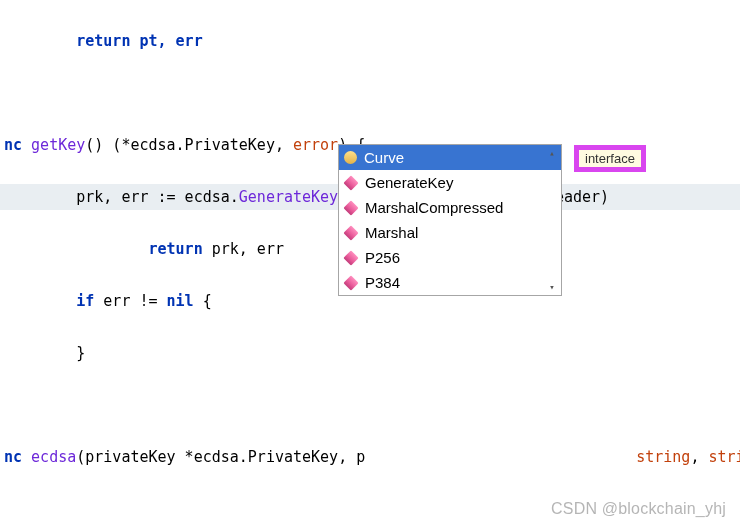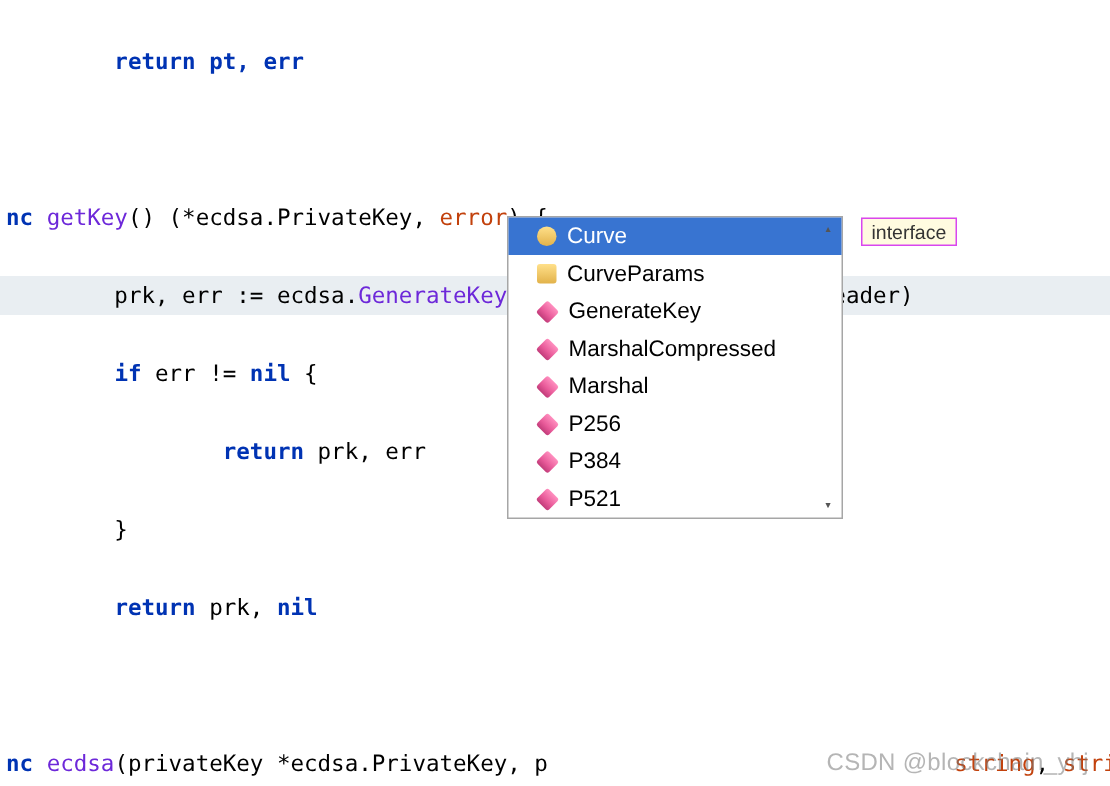--- a/index.html
+++ b/index.html
@@ -38,21 +38,21 @@
     width: 222px;
     background: #ffffff;
     border: 1px solid #a6a6a6;
     border-radius: 0;
     box-shadow: 0 0 0 rgba(0,0,0,0.1);
   }
   .popup-row {
     height: 25px;
     display: flex;
     align-items: center;
-    padding-left: 19px;
+    padding-left: 5px;
     font-family: Arial, sans-serif;
     font-size: 15px;
     gap: 7px;
     color: #000;
   }
   .popup-row.selected {
     background: #3874d1;
     color: #ffffff;
   }
   .popup-icon {
@@ -94,21 +94,21 @@
     color: #555;
     line-height: 10px;
     text-align: center;
     user-select: none;
   }
   .tooltip {
     position: absolute;
     top: 145px;
     left: 574px;
     background: #fffbe0;
-    border: 1px solid #d946ef;
+    border: 5px solid #d946ef;
     padding: 1px 6px;
     font-family: Arial, sans-serif;
     font-size: 13px;
     color: #333;
   }
   .watermark {
     position: absolute;
     right: 14px;
     bottom: 6px;
     color: rgba(120,120,120,0.55);
@@ -119,44 +119,39 @@
 </style>
 </head>
 <body>
 
 <div class="code-area">
 <div class="line"><span class="kw">        return pt, err</span></div>
 <div class="line"></div>
 <div class="line"></div>
 <div class="line"><span class="kw">nc </span><span class="fn">getKey</span><span class="plain">() (*</span><span class="plain">ecdsa.PrivateKey</span><span class="plain">, </span><span class="type-blue">error</span><span class="plain">) {</span></div>
 <div class="line highlight-line"><span class="plain">        prk, err := ecdsa.</span><span class="fn">GenerateKey</span><span class="plain">(elliptic.</span><span class="fn">P256</span><span class="plain">(), rand.Reader)</span></div>
+<div class="line"><span>                </span><span class="kw">return</span><span class="plain"> prk, err</span></div>
 <div class="line"><span>        </span><span class="kw">if</span><span class="plain"> err != </span><span class="kw">nil</span><span class="plain"> {</span></div>
-<div class="line"><span>                </span><span class="kw">return</span><span class="plain"> prk, err</span></div>
 <div class="line"><span class="plain">        }</span></div>
-<div class="line"><span>        </span><span class="kw">return</span><span class="plain"> prk, </span><span class="kw">nil</span></div>
 <div class="line"></div>
 <div class="line"></div>
 <div class="line"><span class="kw">nc </span><span class="fn">ecdsa</span><span class="plain">(privateKey *</span><span class="plain">ecdsa.PrivateKey</span><span class="plain">, p</span><span style="visibility:hidden">                              </span><span class="type-blue">string</span><span class="plain">, </span><span class="type-blue">string</span></div>
 
 
 <div class="line"></div>
 
 
 <div class="line"></div>
 
 </div>
 
 <div class="popup">
   <div class="popup-row selected">
     <span class="popup-icon iface"></span>
     <span>Curve</span>
-  </div>
-  <div class="popup-row">
-    <span class="popup-icon type"></span>
-    <span>CurveParams</span>
   </div>
   <div class="popup-row">
     <span class="popup-icon func"></span>
     <span>GenerateKey</span>
   </div>
   <div class="popup-row">
     <span class="popup-icon func"></span>
     <span>MarshalCompressed</span>
   </div>
   <div class="popup-row">
@@ -164,24 +159,20 @@
     <span>Marshal</span>
   </div>
   <div class="popup-row">
     <span class="popup-icon func"></span>
     <span>P256</span>
   </div>
   <div class="popup-row">
     <span class="popup-icon func"></span>
     <span>P384</span>
   </div>
-  <div class="popup-row">
-    <span class="popup-icon func"></span>
-    <span>P521</span>
-  </div>
   <div class="scrollbar">
     <span class="scroll-arrow">▴</span>
     <span class="scroll-arrow">▾</span>
   </div>
 </div>
 
 <div class="tooltip">interface</div>
 
 <div class="watermark">CSDN @blockchain_yhj</div>
 

